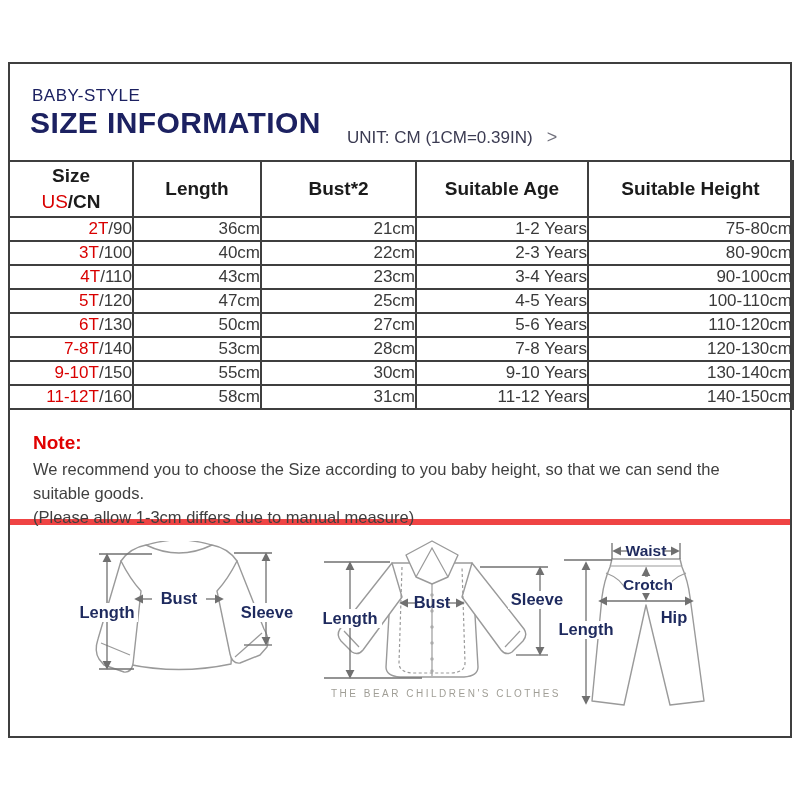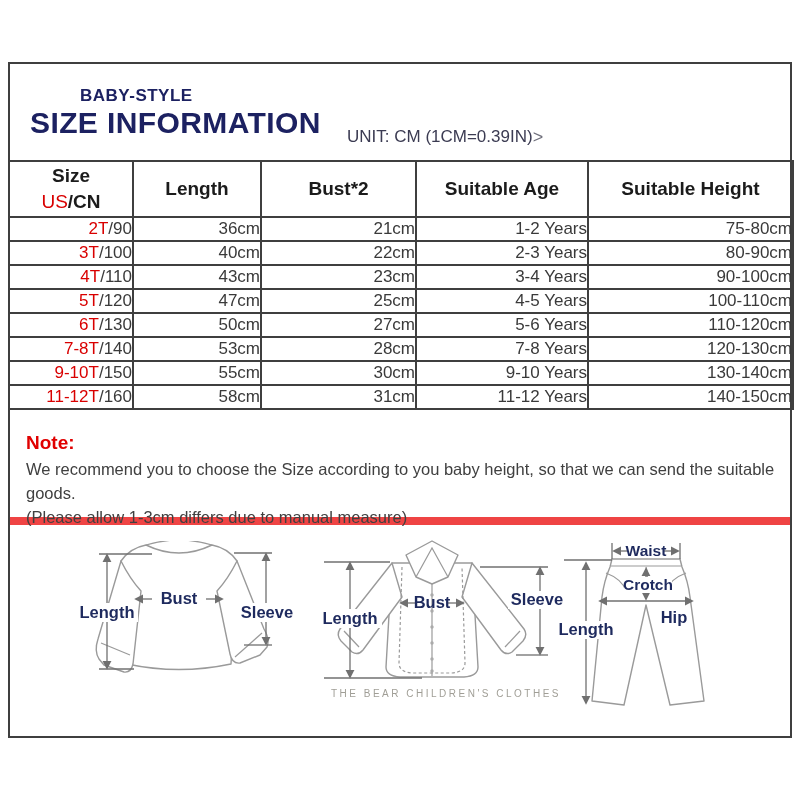--- a/index.html
+++ b/index.html
@@ -3,40 +3,40 @@
 <meta charset="utf-8">
 <style>
   * { margin:0; padding:0; box-sizing:border-box; }
   html,body { width:800px; height:800px; background:#ffffff; font-family:"Liberation Sans", sans-serif; }
   .canvas { position:relative; width:800px; height:800px; background:#fff; overflow:hidden; }
 
   .frame { position:absolute; left:8px; top:62px; width:784px; height:676px;
            border:2px solid #3f3f3f; background:#fff; }
 
   
-  .brand { position:absolute; left:22px; top:22px; font-size:17px; font-weight:bold;
-           color:#1c2161; letter-spacing:0.5px;margin-left:48px; }
+  .brand { position:absolute; left:22px; top:22px; font-size:17px; font-weight:normal;
+           color:#1c2161; letter-spacing:0.5px; }
   .title { position:absolute; left:20px; top:42px; font-size:30px; font-weight:bold;
            color:#1c2161; letter-spacing:0.4px; }
-  .unit-row { position:absolute; left:337px; top:63px; display:flex; }
+  .unit-row { position:absolute; left:337px; top:63px; display:flex; align-items:center; gap:14px; }
   .unit { font-size:17px; color:#3b3b52; }
   .chevron { font-size:18px; color:#70707c; }
 
   
   table { position:absolute; top:96px; left:-2px; width:784px; border-collapse:collapse;
           table-layout:fixed; }
   th, td { border:2px solid #3f3f3f; text-align:center; vertical-align:middle; padding:0; }
   th { height:56px; font-size:19px; font-weight:bold; color:#1b1b1b; line-height:1.35; }
   td { height:24px; font-size:17px; color:#3a3a3a;text-align:right; }
   .red { color:#d90000; }
   .size-head .red { font-weight:normal;text-align:right; }
 
   
   .note { position:absolute; left:0; top:364px; width:780px; height:97px;
-          border-bottom:8px solid #ef4444; padding:4px 9px 0 16px; }
+          border-bottom:6px solid #ef4444; padding:4px 9px 0 23px; }
   .note-label { font-size:19px; font-weight:bold; color:#e00000; margin-bottom:3px; }
   .note-line { font-size:16.5px; color:#404040; line-height:24px; }
 
   
   .diagrams { position:absolute; left:0; top:461px; width:780px; height:211px; }
   .dg { position:absolute; }
   .caption { position:absolute; left:304px; top:163px; width:264px; text-align:center;
              font-size:10px; color:#a09e96; letter-spacing:2.5px; white-space:nowrap; }
   svg .garm { fill:#ffffff; stroke:#9a9a9a; stroke-width:1.4; stroke-linejoin:round; }
   svg .seam { fill:none; stroke:#9a9a9a; stroke-width:1.2; }

